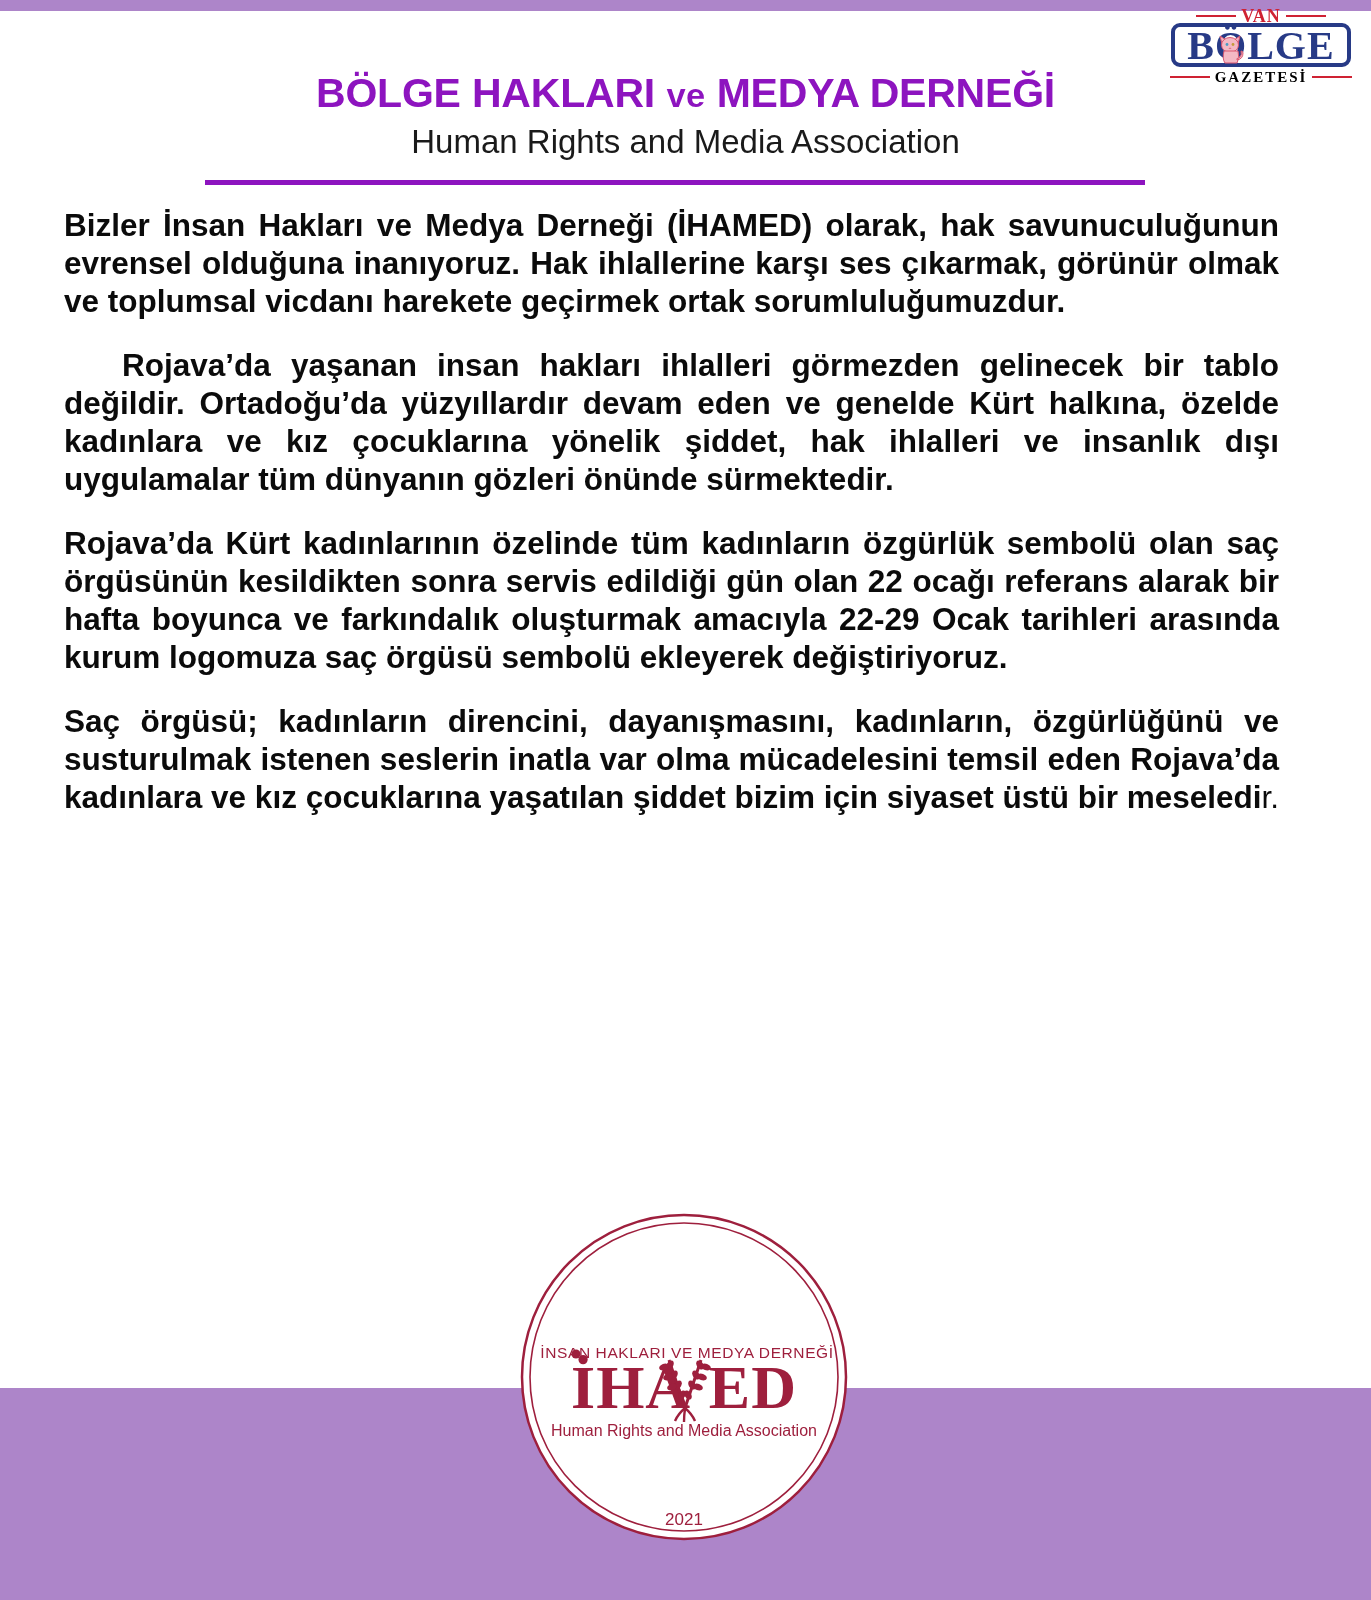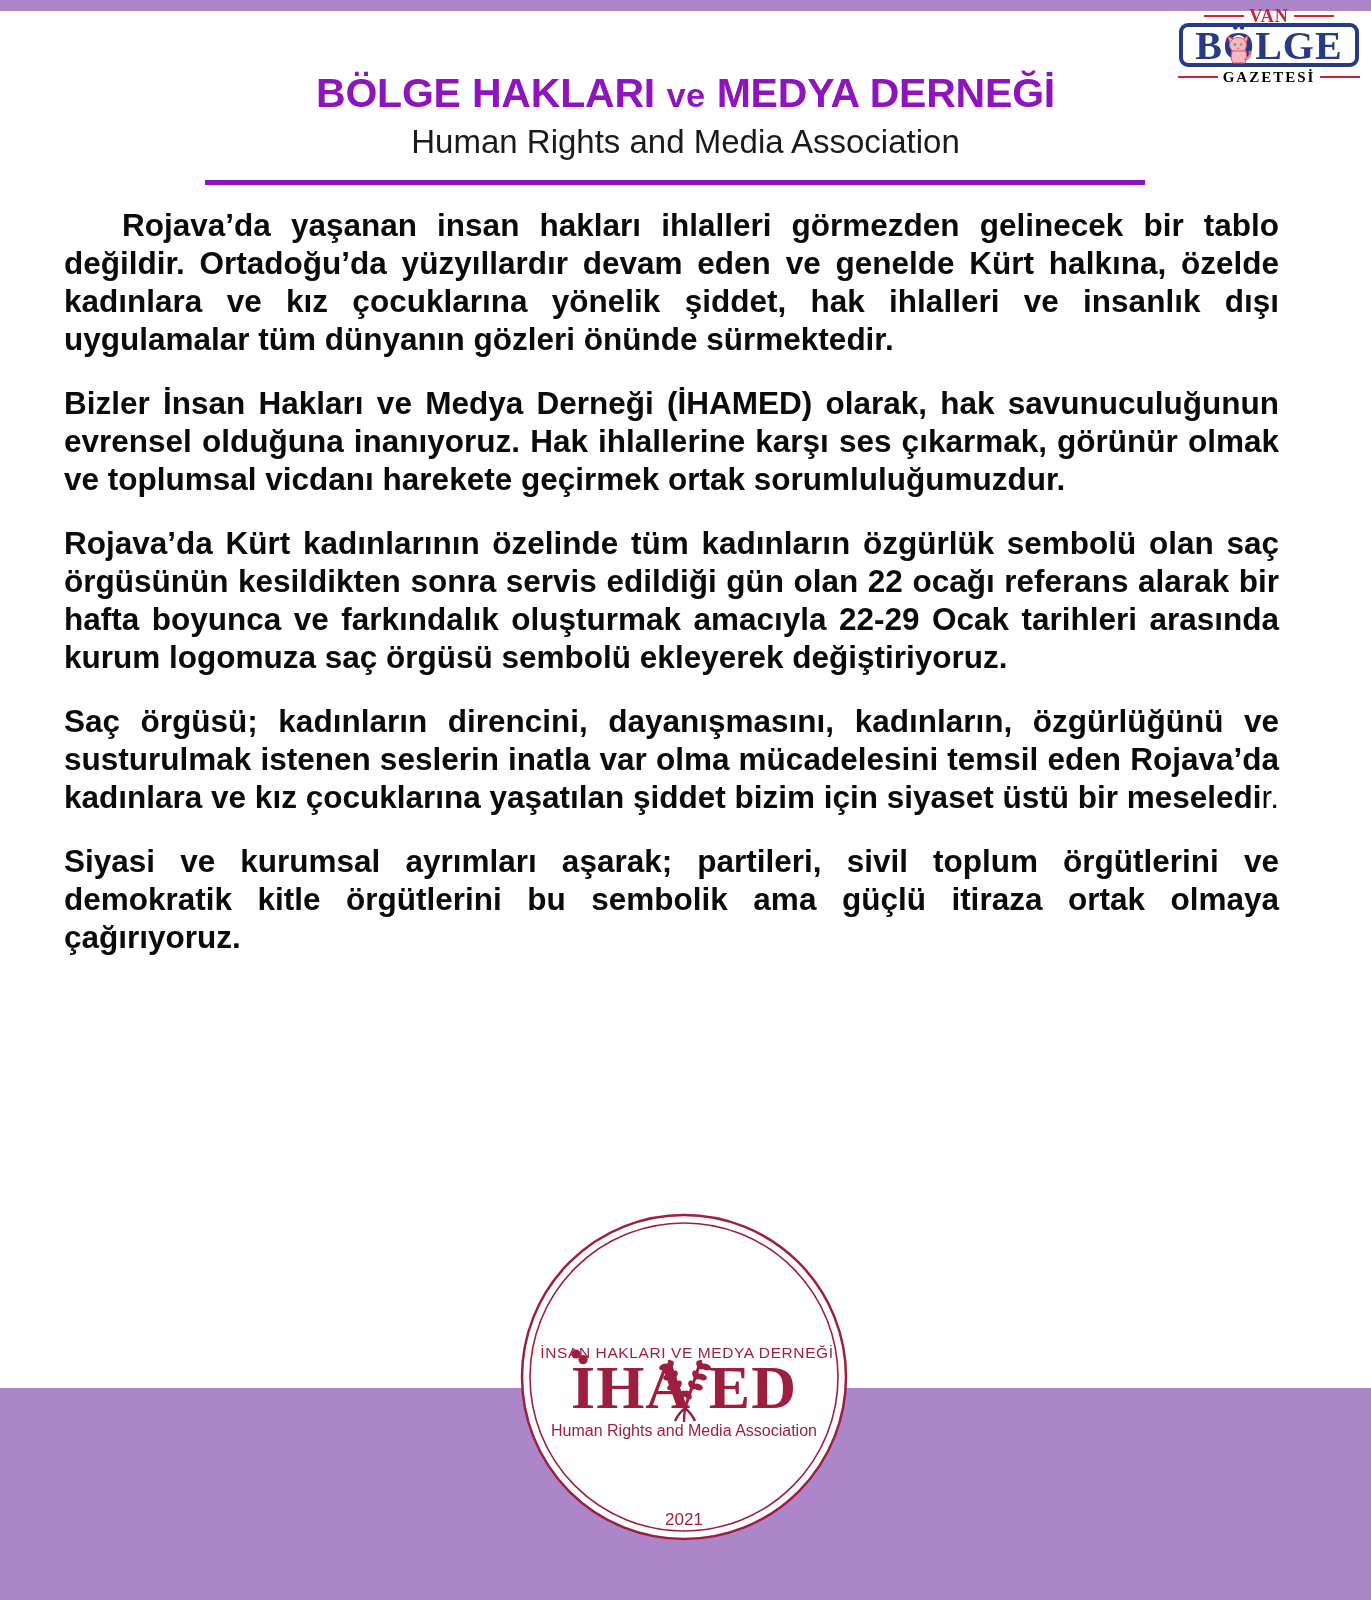--- a/index.html
+++ b/index.html
@@ -32,21 +32,21 @@
     position: absolute;
     left: 0; top: 1388px;
     width: 100%;
     height: 212px;
     background: #ad85c9;
   }
 
   
   .masthead {
     position: absolute;
-    right: 4px;
+    right: 12px;
     top: 6px;
     width: 196px;
     height: 82px;
   }
   .mh-van-row {
     position: absolute;
     left: 0; top: 0;
     width: 100%;
     height: 20px;
     display: flex;
@@ -225,25 +225,24 @@
 
   <div class="doc-title">
     <span>BÖLGE HAKLARI</span>
     <span class="small-ve">ve</span>
     <span>MEDYA DERNEĞİ</span>
   </div>
   <div class="doc-subtitle">Human Rights and Media Association</div>
   <div class="divider"></div>
 
   <div class="body-copy">
+    <p class="para">Bizler İnsan Hakları ve Medya Derneği (İHAMED) olarak, hak savunuculuğunun evrensel olduğuna inanıyoruz. Hak ihlallerine karşı ses çıkarmak, görünür olmak ve toplumsal vicdanı harekete geçirmek ortak sorumluluğumuzdur.</p>
     <p class="para indent">Rojava’da yaşanan insan hakları ihlalleri görmezden gelinecek bir tablo değildir. Ortadoğu’da yüzyıllardır devam eden ve genelde Kürt halkına, özelde kadınlara ve kız çocuklarına yönelik şiddet, hak ihlalleri ve insanlık dışı uygulamalar tüm dünyanın gözleri önünde sürmektedir.</p>
-    <p class="para">Bizler İnsan Hakları ve Medya Derneği (İHAMED) olarak, hak savunuculuğunun evrensel olduğuna inanıyoruz. Hak ihlallerine karşı ses çıkarmak, görünür olmak ve toplumsal vicdanı harekete geçirmek ortak sorumluluğumuzdur.</p>
     <p class="para">Rojava’da Kürt kadınlarının özelinde tüm kadınların özgürlük sembolü olan saç örgüsünün kesildikten sonra servis edildiği gün olan 22 ocağı referans alarak bir hafta boyunca ve farkındalık oluşturmak amacıyla 22-29 Ocak tarihleri arasında kurum logomuza saç örgüsü sembolü ekleyerek değiştiriyoruz.</p>
     <p class="para"><span>Saç örgüsü; kadınların direncini, dayanışmasını, kadınların, özgürlüğünü ve susturulmak istenen seslerin inatla var olma mücadelesini temsil eden Rojava’da kadınlara ve kız çocuklarına yaşatılan şiddet bizim için siyaset üstü bir meseledi</span><span class="thin">r.</span></p>
-    <p class="para">Siyasi ve kurumsal ayrımları aşarak; partileri, sivil toplum örgütlerini ve demokratik kitle örgütlerini bu sembolik ama güçlü itiraza ortak olmaya çağırıyoruz.</p>
   </div>
 
   <div class="band-bottom"></div>
 
   <div class="seal">
     <svg viewBox="0 0 330 330" width="330" height="330" aria-hidden="true">
       <circle cx="165" cy="165" r="162" fill="#ffffff" stroke="#9e1f3d" stroke-width="2.5"></circle>
       <circle cx="165" cy="165" r="154" fill="none" stroke="#9e1f3d" stroke-width="1.6"></circle>
 
       <circle cx="57" cy="142" r="4.6" fill="#9e1f3d"></circle>

